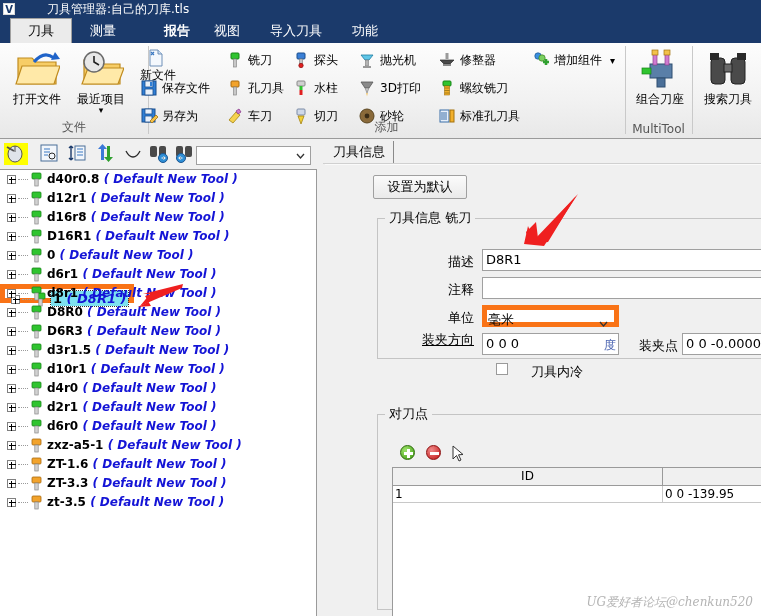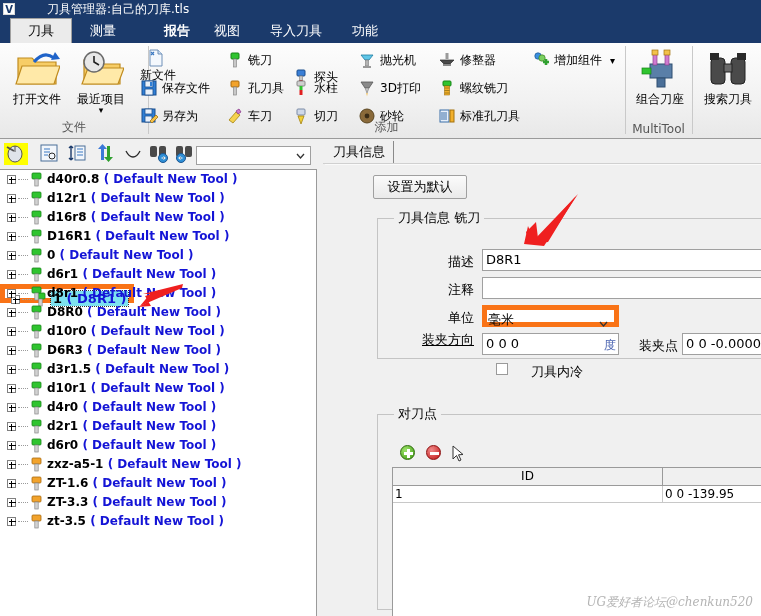--- a/index.html
+++ b/index.html
@@ -96,21 +96,21 @@
   }
   .plusbox:before{content:"";position:absolute;left:3px;top:1px;width:1px;height:7px;background:#000;}
   .plusbox:after{content:"";position:absolute;left:1px;top:3px;width:7px;height:1px;background:#000;}
   .dotline {
     display:inline-block; width:10px; height:1px; border-top:1px dotted #9a9a9a;
     vertical-align:middle; margin-right:2px;
   }
   .ticon { display:inline-block; width:13px; height:15px; vertical-align:middle;
            margin-right:4px; position:relative; }
   .tname { color:#000; }
-  .tsub  { color:#1414d6; }
+  .tsub  { color:#1414d6;font-style:italic; }
   .trow.sel .hi {
     background:#7de2f0; outline:1px dotted #333; padding:0 2px;
   }
 
   
   .splitter {
     position:absolute; left:317px; top:139px; width:6px; height:477px;
     background:#f0f0f0;
   }
 
@@ -134,21 +134,21 @@
   }
   .btn {
     position:absolute; background:linear-gradient(180deg,#fbfbfb,#eaeaea);
     border:1px solid #a0a0a0; border-radius:2px; font-size:13px;
     text-align:center; cursor:default;
   }
   fieldset.grp {
     position:absolute; border:1px solid #c4c4c4; margin:0; padding:0;
   }
   fieldset.grp > legend {
-    font-size:13px; padding:0 4px; margin-left:16px; color:#000;
+    font-size:13px; padding:0 4px; margin-left:7px; color:#000;
   }
   .lbl { position:absolute; font-size:13px; text-align:right; }
   .txt {
     position:absolute; background:#fff; border:1px solid #a0a0a0;
     font-size:13px; padding:1px 3px; line-height:17px; overflow:hidden;
     white-space:nowrap;
   }
   .sel {
     position:absolute; background:#fff; border:5px solid #f97316;
     font-size:13px; padding:1px 1px; line-height:17px;
@@ -297,21 +297,21 @@
     <div class="smallitem" style="left:226px;top:62px;">
       <span class="ic">
         <svg width="18" height="18" viewBox="0 0 18 18">
           <path d="M3 13 L10 5 L14 8 L7 16 Z" fill="#f5d24f" stroke="#a3820f" stroke-width="0.8"></path>
           <path d="M10 4 L13 2 L15 5 L12 7 Z" fill="#d07ad0" stroke="#8c3f8c" stroke-width="0.8"></path>
         </svg>
       </span>
       <span>车刀</span>
     </div>
 
-    <div class="smallitem" style="left:292px;top:6px;margin-top:17px;">
+    <div class="smallitem" style="left:292px;top:6px;">
       <span class="ic">
         <svg width="18" height="18" viewBox="0 0 18 18">
           <rect x="5" y="2" width="8" height="6" rx="1" fill="#3a7fd6" stroke="#1b4f8e"></rect>
           <rect x="7.5" y="8" width="3" height="5" fill="#c8c8c8" stroke="#8a8a8a" stroke-width="0.7"></rect>
           <circle cx="9" cy="14.5" r="2.2" fill="#e02020" stroke="#8b0d0d" stroke-width="0.7"></circle>
         </svg>
       </span>
       <span>探头</span>
     </div>
     <div class="smallitem" style="left:292px;top:34px;">
@@ -530,24 +530,20 @@
               <rect x="4.8" y="7" width="3.4" height="7" fill="#d2d2d2" stroke="#8a8a8a" stroke-width="0.7"></rect>
             </svg></span><span class="hi"><span class="tname">1</span> <span class="tsub">( D8R1 )</span></span></div>
         <div class="trow"><span class="plusbox"></span><span class="dotline"></span><span class="ticon"><svg width="13" height="15" viewBox="0 0 13 15">
               <rect x="2" y="1" width="9" height="6" rx="1" fill="#2fc42f" stroke="#168516" stroke-width="0.8"></rect>
               <rect x="4.8" y="7" width="3.4" height="7" fill="#d2d2d2" stroke="#8a8a8a" stroke-width="0.7"></rect>
             </svg></span><span class="hi"><span class="tname">d8r1</span> <span class="tsub">( Default New Tool )</span></span></div>
         <div class="trow"><span class="plusbox"></span><span class="dotline"></span><span class="ticon"><svg width="13" height="15" viewBox="0 0 13 15">
               <rect x="2" y="1" width="9" height="6" rx="1" fill="#2fc42f" stroke="#168516" stroke-width="0.8"></rect>
               <rect x="4.8" y="7" width="3.4" height="7" fill="#d2d2d2" stroke="#8a8a8a" stroke-width="0.7"></rect>
             </svg></span><span class="hi"><span class="tname">D8R0</span> <span class="tsub">( Default New Tool )</span></span></div>
-        <div class="trow"><span class="plusbox"></span><span class="dotline"></span><span class="ticon"><svg width="13" height="15" viewBox="0 0 13 15">
-              <rect x="2" y="1" width="9" height="6" rx="1" fill="#2fc42f" stroke="#168516" stroke-width="0.8"></rect>
-              <rect x="4.8" y="7" width="3.4" height="7" fill="#d2d2d2" stroke="#8a8a8a" stroke-width="0.7"></rect>
-            </svg></span><span class="hi"><span class="tname">d10r0</span> <span class="tsub">( Default New Tool )</span></span></div>
         <div class="trow"><span class="plusbox"></span><span class="dotline"></span><span class="ticon"><svg width="13" height="15" viewBox="0 0 13 15">
               <rect x="2" y="1" width="9" height="6" rx="1" fill="#2fc42f" stroke="#168516" stroke-width="0.8"></rect>
               <rect x="4.8" y="7" width="3.4" height="7" fill="#d2d2d2" stroke="#8a8a8a" stroke-width="0.7"></rect>
             </svg></span><span class="hi"><span class="tname">D6R3</span> <span class="tsub">( Default New Tool )</span></span></div>
         <div class="trow"><span class="plusbox"></span><span class="dotline"></span><span class="ticon"><svg width="13" height="15" viewBox="0 0 13 15">
               <rect x="2" y="1" width="9" height="6" rx="1" fill="#2fc42f" stroke="#168516" stroke-width="0.8"></rect>
               <rect x="4.8" y="7" width="3.4" height="7" fill="#d2d2d2" stroke="#8a8a8a" stroke-width="0.7"></rect>
             </svg></span><span class="hi"><span class="tname">d3r1.5</span> <span class="tsub">( Default New Tool )</span></span></div>
         <div class="trow"><span class="plusbox"></span><span class="dotline"></span><span class="ticon"><svg width="13" height="15" viewBox="0 0 13 15">
               <rect x="2" y="1" width="9" height="6" rx="1" fill="#2fc42f" stroke="#168516" stroke-width="0.8"></rect>

